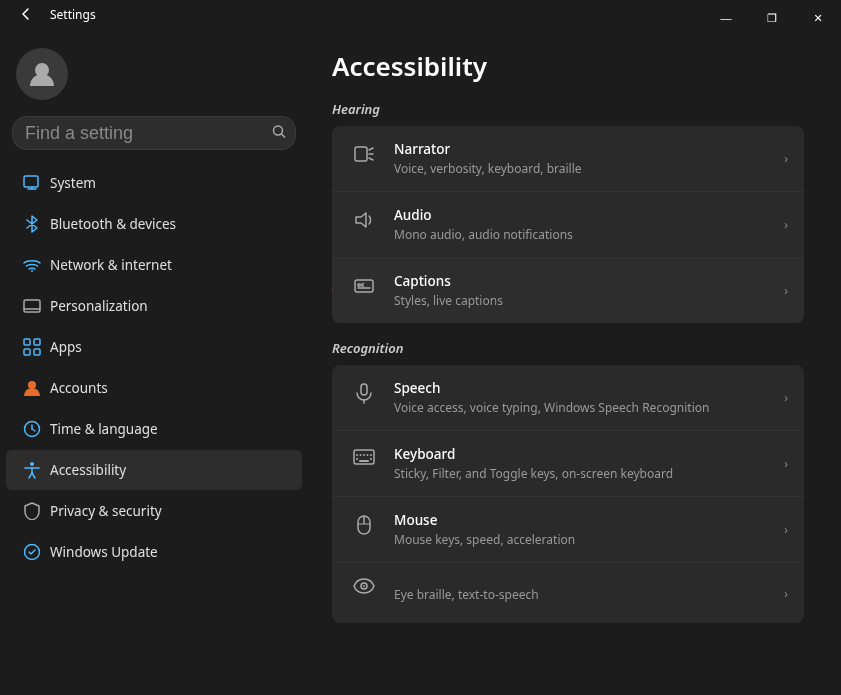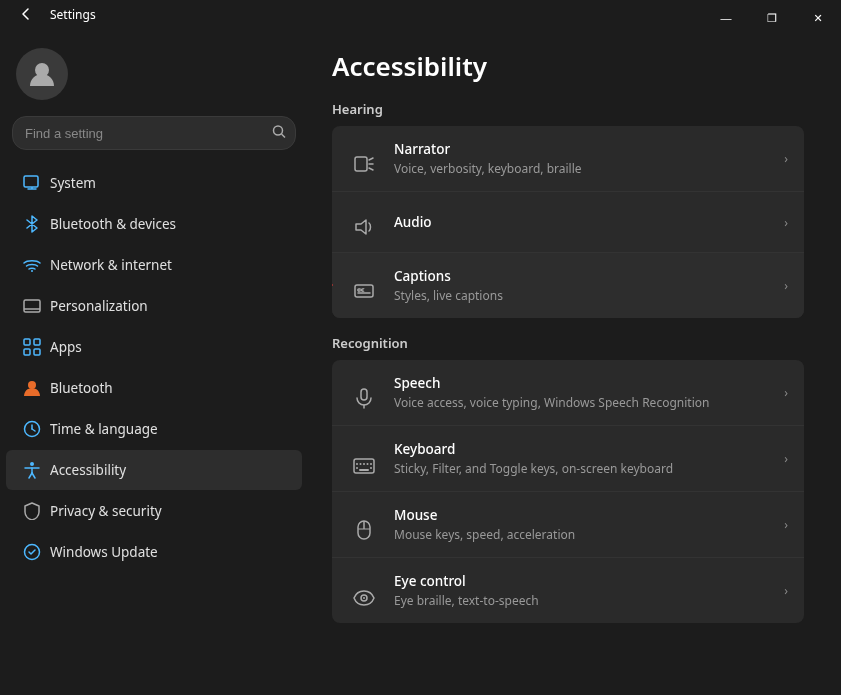--- a/index.html
+++ b/index.html
@@ -101,21 +101,21 @@
       position: relative;
     }
     .search-input {
       width: 100%;
       height: 34px;
       background: #2d2d2d;
       border: 1px solid #3a3a3a;
       border-radius: 14px;
       color: #ffffff;
       padding: 0 36px 0 12px;
-      font-size: 13px;
+      font-size: 18px;
       outline: none;
     }
     .search-input::placeholder { color: #888; }
     .search-icon-wrap {
       position: absolute;
       right: 10px;
       top: 50%;
       transform: translateY(-50%);
       color: #aaa;
       font-size: 14px;
@@ -175,20 +175,21 @@
       font-weight: 600;
       margin-bottom: 16px;
       color: #ffffff;
     }
 
     .section-label {
       font-size: 13px;
       font-weight: 600;
       color: #cccccc;
       margin: 16px 0 8px 0;
+      font-style: italic;
     }
 
     .settings-card {
       background: #2a2a2a;
       border-radius: 8px;
       overflow: hidden;
       margin-bottom: 2px;
     }
     .settings-item {
       display: flex;
@@ -199,21 +200,21 @@
       border-bottom: 1px solid #333;
       position: relative;
     }
     .settings-item:last-child { border-bottom: none; }
     .settings-item.highlighted { background: #2d2d2d; }
 
     .item-icon {
       width: 32px;
       height: 32px;
       display: flex;
-      align-items: flex-end;
+      align-items: flex-start;
       justify-content: center;
       flex-shrink: 0;
       font-size: 18px;
       color: #cccccc;
     }
     .item-text { flex: 1; }
     .item-title {
       font-size: 13.5px;
       font-weight: 500;
       color: #ffffff;
@@ -326,21 +327,21 @@
         <span>Apps</span>
       </div>
 
       <div class="nav-item">
         <span class="nav-icon">
           <svg width="18" height="18" viewBox="0 0 18 18" fill="#e86c2a">
             <circle cx="9" cy="6" r="4"></circle>
             <path d="M1 17c0-4.418 3.582-8 8-8s8 3.582 8 8"></path>
           </svg>
         </span>
-        <span>Bluetooth</span>
+        <span>Accounts</span>
       </div>
 
       <div class="nav-item">
         <span class="nav-icon">
           <svg width="18" height="18" viewBox="0 0 18 18" fill="none">
             <circle cx="9" cy="9" r="7.5" stroke="#4db8ff" stroke-width="1.5"></circle>
             <line x1="9" y1="5" x2="9" y2="9" stroke="#4db8ff" stroke-width="1.5" stroke-linecap="round"></line>
             <line x1="9" y1="9" x2="12" y2="11" stroke="#4db8ff" stroke-width="1.5" stroke-linecap="round"></line>
           </svg>
         </span>
@@ -411,20 +412,21 @@
 
           <div class="settings-item">
             <div class="item-icon">
               <svg width="22" height="22" viewBox="0 0 22 22" fill="none">
                 <polygon points="3,8 8,8 13,4 13,18 8,14 3,14" stroke="#aaa" stroke-width="1.5" stroke-linejoin="round" fill="none"></polygon>
                 <path d="M16 7c2 1.5 2 6.5 0 8" stroke="#aaa" stroke-width="1.5" stroke-linecap="round"></path>
               </svg>
             </div>
             <div class="item-text">
               <div class="item-title">Audio</div>
+              <div class="item-subtitle">Mono audio, audio notifications</div>
             </div>
             <span class="item-chevron">›</span>
           </div>
 
           <div class="settings-item highlighted" style="position:relative;">
 
             <svg style="position:absolute;left:-100px;top:50%;transform:translateY(-50%);pointer-events:none;" width="110" height="50" viewBox="0 0 110 50">
               <defs>
                 <marker id="arrowhead" markerWidth="10" markerHeight="7" refX="10" refY="3.5" orient="auto">
                   <polygon points="0 0, 10 3.5, 0 7" fill="#e53935"></polygon>
@@ -508,21 +510,20 @@
 
           <div class="settings-item">
             <div class="item-icon">
               <svg width="22" height="18" viewBox="0 0 22 18" fill="none">
                 <path d="M1 9c2-5 5-7 10-7s8 2 10 7c-2 5-5 7-10 7S3 14 1 9z" stroke="#aaa" stroke-width="1.5"></path>
                 <circle cx="11" cy="9" r="3" stroke="#aaa" stroke-width="1.5"></circle>
                 <circle cx="11" cy="9" r="1" fill="#aaa"></circle>
               </svg>
             </div>
             <div class="item-text">
-              <div class="item-title">Eye control</div>
               <div class="item-subtitle">Eye braille, text-to-speech</div>
             </div>
             <span class="item-chevron">›</span>
           </div>
 
         </div>
       </div>
 
     </div>
   </div>

